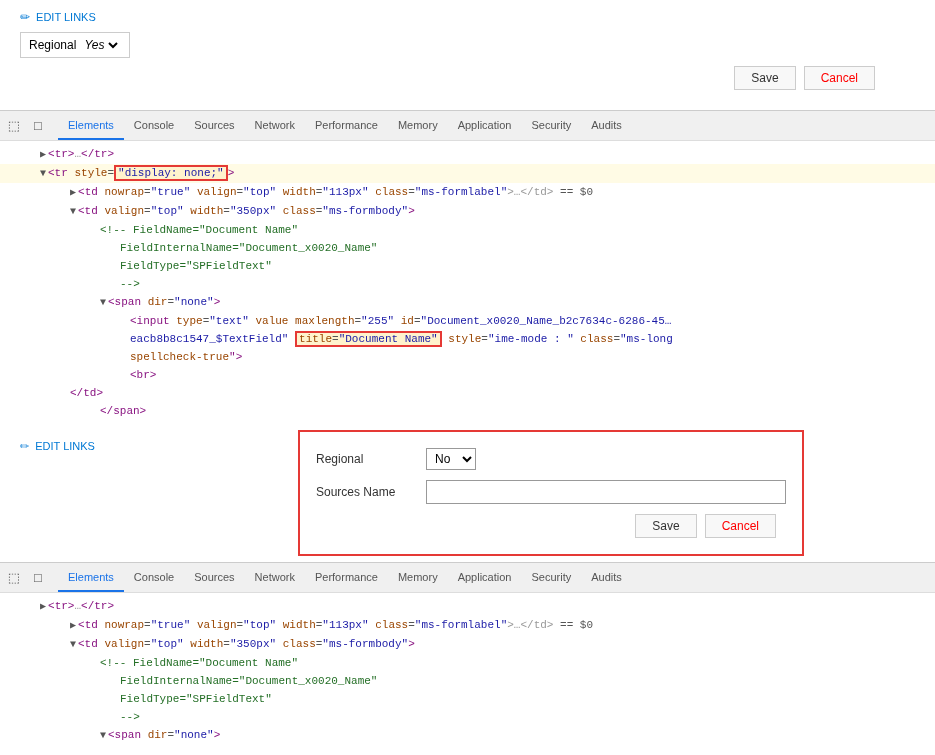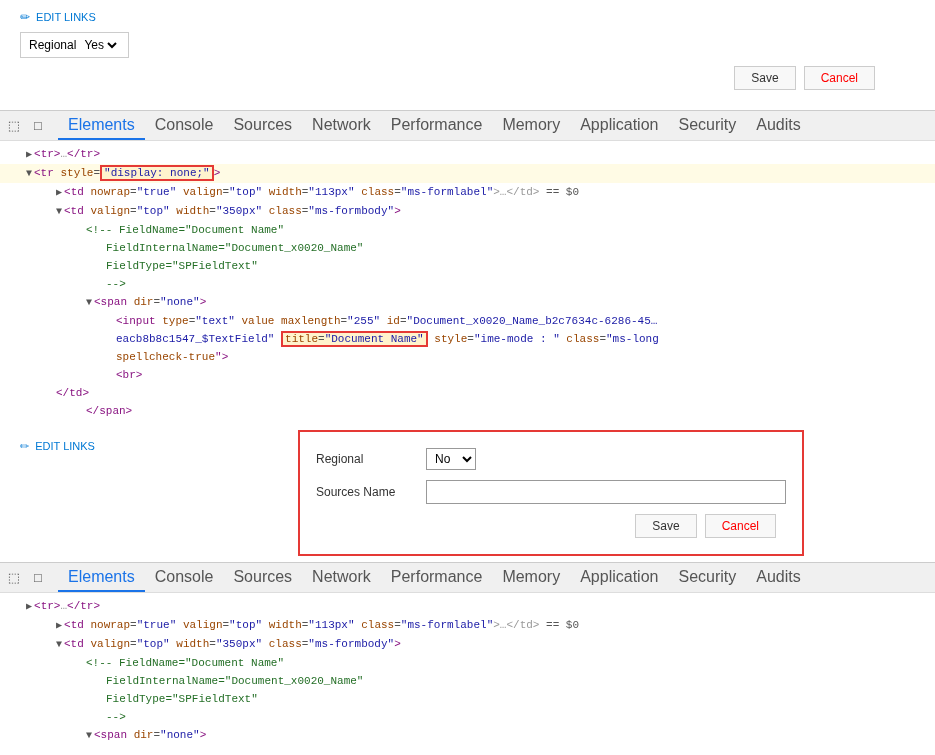--- a/index.html
+++ b/index.html
@@ -47,20 +47,21 @@
       display: flex;
       align-items: center;
       gap: 4px;
     }
     .form-box-top select {
       border: none;
       outline: none;
       font-size: 12px;
       background: transparent;
       cursor: pointer;
+      font-style: italic;
     }
 
     .top-buttons {
       display: flex;
       gap: 8px;
       justify-content: flex-end;
       padding-right: 40px;
       margin-top: 4px;
     }
     .btn {
@@ -109,21 +110,21 @@
       border: none;
       background: transparent;
     }
     .devtools-tabs {
       display: flex;
       align-items: stretch;
       height: 100%;
     }
     .devtools-tab {
       padding: 0 10px;
-      font-size: 16px;
+      font-size: 11px;
       color: #555;
       cursor: pointer;
       display: flex;
       align-items: center;
       border-bottom: 2px solid transparent;
       white-space: nowrap;
     }
     .devtools-tab.active {
       color: #1a73e8;
       border-bottom: 2px solid #1a73e8;
@@ -133,21 +134,21 @@
     .code-area {
       background: #fff;
       padding: 4px 0;
       font-family: 'Consolas', 'Courier New', monospace;
       font-size: 11px;
       color: #333;
       min-height: 200px;
       overflow: hidden;
     }
     .code-line {
-      padding: 1px 8px 1px 6px;
+      padding: 1px 8px 1px 20px;
       line-height: 16px;
       white-space: nowrap;
       position: relative;
     }
     .code-line.highlighted {
       background: #fffbe5;
     }
     .tag { color: #881280; }
     .attr-name { color: #994500; }
     .attr-value { color: #1a1aa6; }

